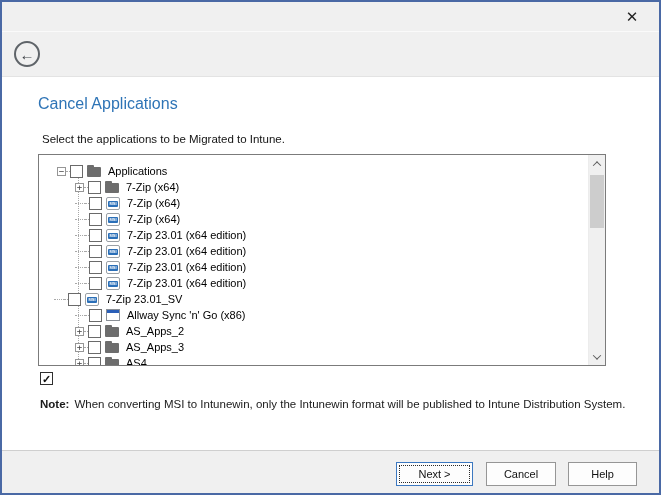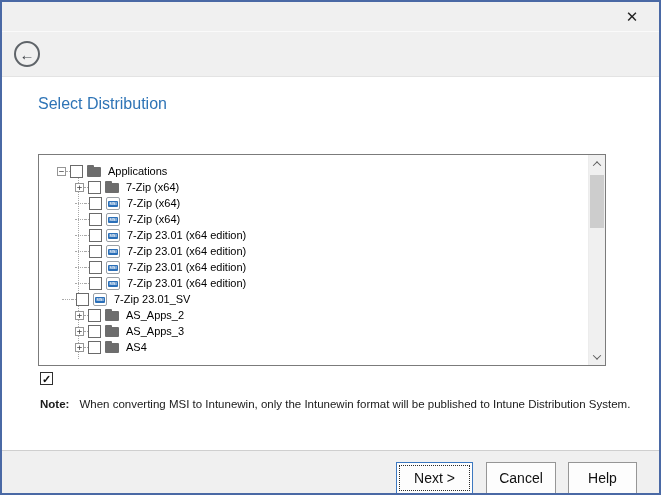--- a/index.html
+++ b/index.html
@@ -58,45 +58,46 @@
   .chev{width:6px;height:6px;border-left:1px solid #5c5c5c;border-top:1px solid #5c5c5c;}
   .chev.up{transform:rotate(45deg) translate(1px,1px);}
   .chev.down{transform:rotate(225deg) translate(1px,1px);}
   .sb-thumb{position:absolute;left:1px;width:14px;top:20px;height:53px;background:#cdcdcd;}
   
   .convert{position:absolute;left:38px;top:295px;display:flex;align-items:center;font-size:11.5px;}
   .cbox{width:13px;height:13px;border:1px solid #2f2f2f;background:#fff;margin-right:7px;
     display:flex;align-items:center;justify-content:center;
     font-size:11px;font-weight:bold;color:#101010;line-height:12px;flex:none;}
   .note{position:absolute;left:38px;top:321px;font-size:11.5px;white-space:nowrap;}
-  .note b{margin-right:10px;}
+  .note b{margin-right:5px;}
   
   .footer{position:absolute;left:0;right:0;bottom:0;height:43px;background:#f0f0f0;border-top:1px solid #cfcfcf;}
-  .btn{position:absolute;top:11px;height:32px;background:#fdfdfd;border:1px solid #969696;
-    font-family:"Liberation Sans",sans-serif;font-size:14px;color:#111;padding:0;}
+  .btn{position:absolute;top:11px;height:24px;background:#fdfdfd;border:1px solid #969696;
+    font-family:"Liberation Sans",sans-serif;font-size:11px;color:#111;padding:0;}
   .btn.focused{border-color:#3c78c0;outline:1px dotted #2b2b2b;outline-offset:-4px;}
   .btn.b0{left:394px;width:77px;}
   .btn.b1{left:484px;width:70px;}
   .btn.b2{left:566px;width:69px;}
 </style>
 </head>
 <body>
 
 <div class="window">
 
   <div class="titlebar">
     <div class="close-btn">✕</div>
   </div>
 
   <div class="wheader">
     <div class="back-btn">←</div>
   </div>
 
   <div class="content">
-    <h1 class="page-heading">Select Distribution</h1>
+    <h1 class="page-heading">Cancel Applications</h1>
+    <div class="instruction">Select the applications to be Migrated to Intune.</div>
 
     <div class="treebox">
       <div class="vguide"></div>
       <div class="rows" id="tree-rows">
           <div class="tree-row" style="padding-left: 17px;">
             <span class="expander">−</span>
             <span class="stub"></span>
             <span class="tcheck"></span>
             <span class="ticon folder"></span>
             <span class="tlabel">Applications</span>
@@ -155,28 +156,37 @@
           </div>
           <div class="tree-row" style="padding-left: 35px;">
             <span class="exp-slot dotted"></span>
             <span class="stub"></span>
             <span class="tcheck"></span>
             <span class="ticon msi">
               <i>MSI</i>
             </span>
             <span class="tlabel">7-Zip 23.01 (x64 edition)</span>
           </div>
-          <div class="tree-row" style="padding-left: 22px;">
+          <div class="tree-row" style="padding-left: 14px;">
             <span class="exp-slot dotted"></span>
             <span class="stub"></span>
             <span class="tcheck"></span>
             <span class="ticon msi">
               <i>MSI</i>
             </span>
             <span class="tlabel">7-Zip 23.01_SV</span>
+          </div>
+          <div class="tree-row" style="padding-left: 35px;">
+            <span class="exp-slot dotted"></span>
+            <span class="stub"></span>
+            <span class="tcheck"></span>
+            <span class="ticon app-window">
+              <i></i>
+            </span>
+            <span class="tlabel">Allway Sync 'n' Go (x86)</span>
           </div>
           <div class="tree-row" style="padding-left: 35px;">
             <span class="expander">+</span>
             <span class="stub"></span>
             <span class="tcheck"></span>
             <span class="ticon folder"></span>
             <span class="tlabel">AS_Apps_2</span>
           </div>
           <div class="tree-row" style="padding-left: 35px;">
             <span class="expander">+</span>

